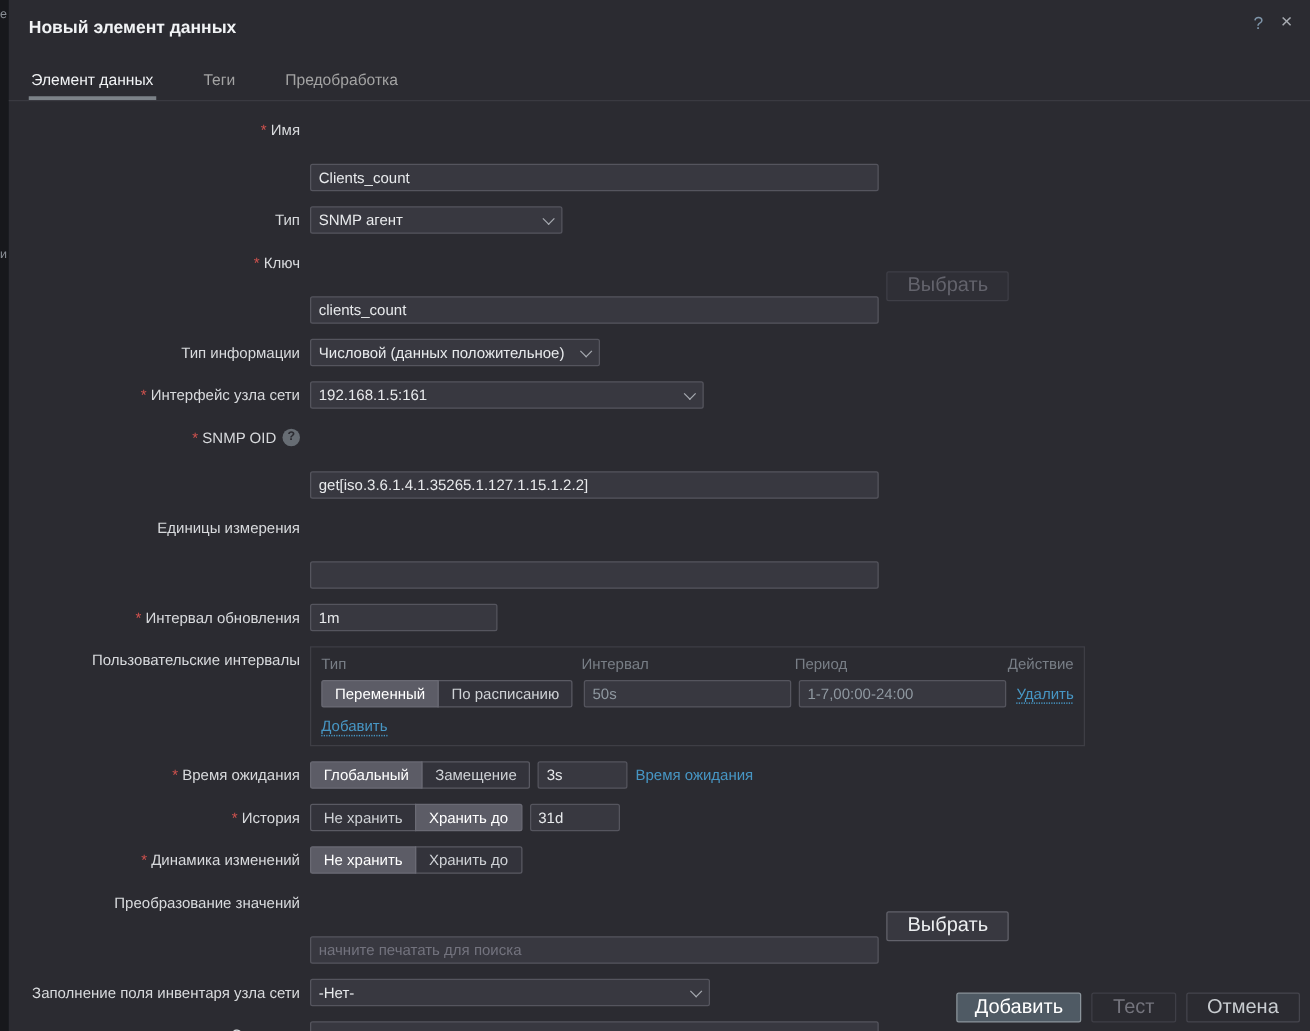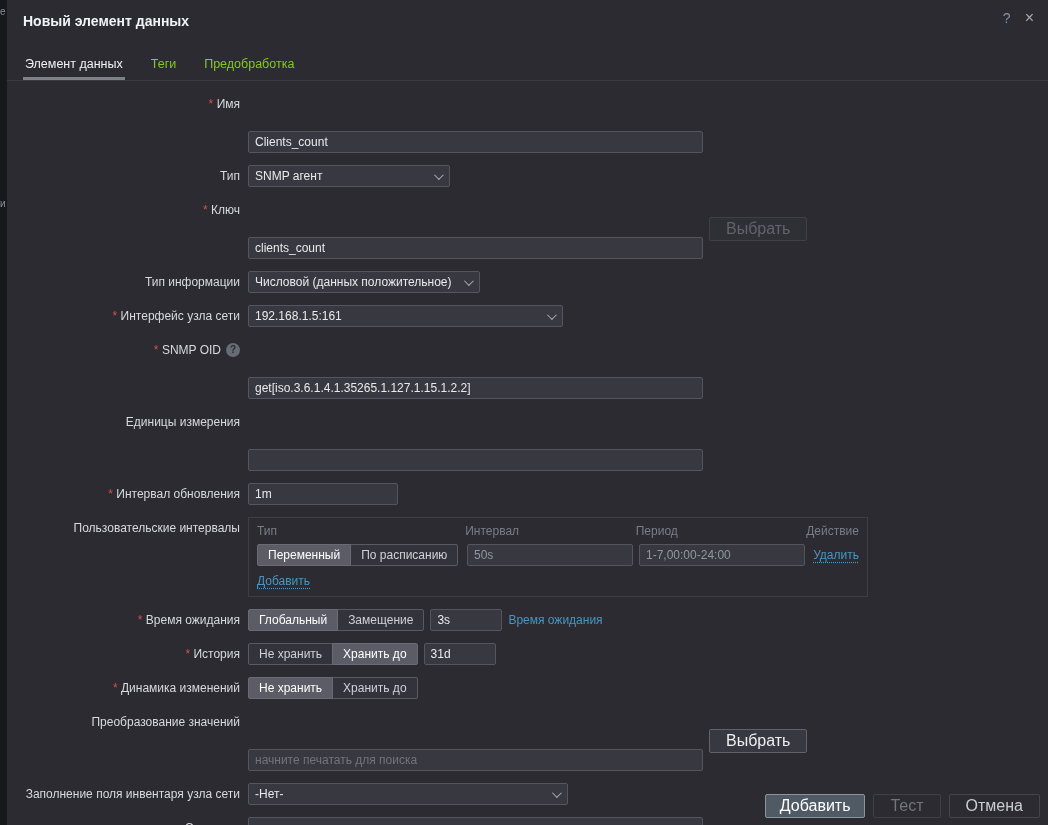--- a/index.html
+++ b/index.html
@@ -25,22 +25,22 @@
     position:absolute; left:7px; top:0; width:1041px; height:825px;
     background:#2b2b31;
   }
   .dlg-header { position:relative; padding:13px 16px 0 16px; }
   .dlg-title { font-size:14px; font-weight:bold; color:#f1f3f5; }
   .dlg-controls { position:absolute; top:10px; right:14px; display:flex; gap:14px; align-items:center; }
   .help-btn { color:#7e94a8; font-size:14px; cursor:pointer; }
   .close-btn { color:#a7abb1; font-size:16px; line-height:14px; cursor:pointer; }
 
   
-  .tabs { display:flex; gap:24px; padding:22px 16px 0 16px; border-bottom:1px solid #3a3a41; }
-  .tab { padding:6px 2px 9px 2px; cursor:pointer; color:#84cc16; font-size:12.5px; }
+  .tabs { display:flex; gap:36px; padding:22px 16px 0 16px; border-bottom:1px solid #3a3a41; }
+  .tab { padding:6px 2px 9px 2px; cursor:pointer; color:#a3a3a3; font-size:12.5px; }
   .tab.active { color:#f1f3f5; border-bottom:3px solid #7c8288; padding-bottom:6px; }
 
   
   .form { padding-top:12px; }
   .row { display:flex; align-items:flex-start; margin-bottom:12px; }
   .lbl { width:241px; padding-right:8px; text-align:right; color:#d8dadd; line-height:22px; flex:none; display:flex; justify-content:flex-end; align-items:center; gap:5px; }
   .required .lbl .lbl-text::before { content:"* "; color:#d0524e; }
   .field { display:flex; align-items:center; gap:6px; }
 
   input[type=text], .textin {

